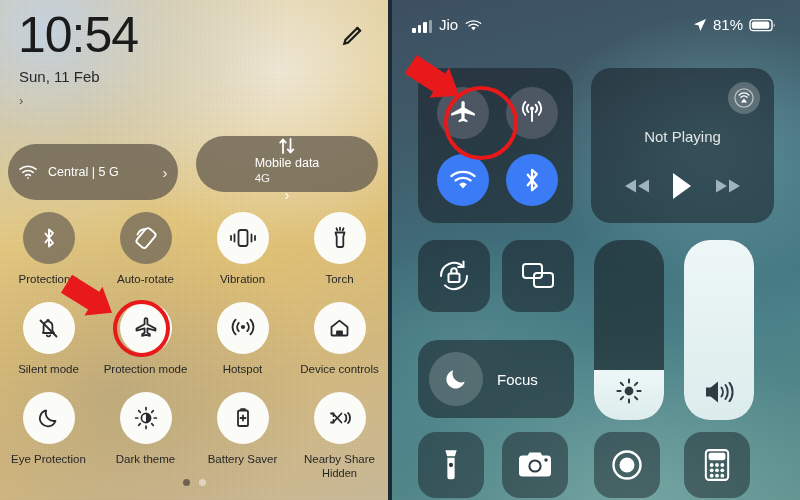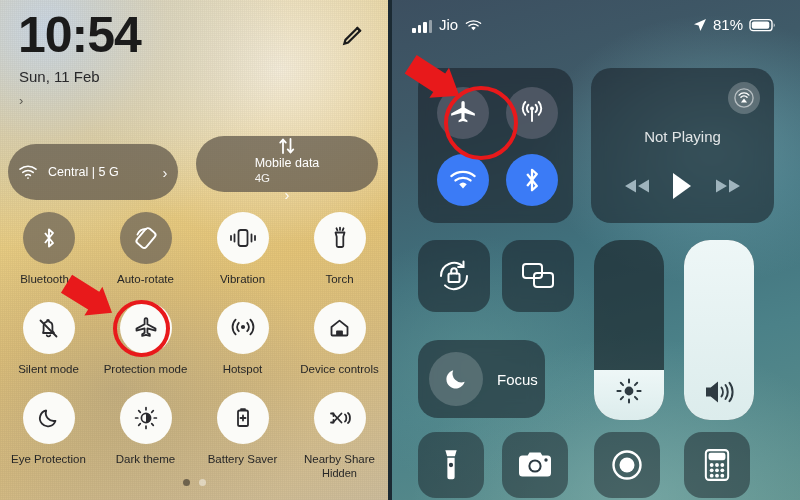--- a/index.html
+++ b/index.html
@@ -17,21 +17,21 @@
       radial-gradient(120% 85% at 12% 6%, rgba(200,214,231,.95) 0%, rgba(205,208,205,.45) 26%, rgba(0,0,0,0) 52%),
       radial-gradient(90% 60% at 72% 14%, rgba(246,241,230,.85) 0%, rgba(246,241,230,0) 58%),
       radial-gradient(85% 55% at 30% 78%, rgba(150,142,130,.35) 0%, rgba(150,142,130,0) 62%),
       linear-gradient(160deg,#ded0a4 0%, #e8cd85 34%, #e4c478 56%, #d8bd80 74%, #cdbd9c 100%);
   }
   #android .noise{
     position:absolute;inset:0;opacity:.05;
     background-image:repeating-linear-gradient(0deg,rgba(0,0,0,.5) 0 1px,rgba(0,0,0,0) 1px 2px),
                      repeating-linear-gradient(90deg,rgba(0,0,0,.5) 0 1px,rgba(0,0,0,0) 1px 2px);
   }
-  .a-clock{position:absolute;left:18px;top:8px;font-size:50px;line-height:54px;color:#1b1b1b;font-weight:700;letter-spacing:-1px;}
+  .a-clock{position:absolute;left:18px;top:8px;font-size:50px;line-height:54px;color:#1b1b1b;font-weight:400;letter-spacing:-1px;}
   .a-date{position:absolute;left:19px;top:68px;font-size:15px;color:#29292b;}
   .a-usage{position:absolute;left:19px;top:93px;font-size:11.5px;color:#5c5a52;display:flex;align-items:center;gap:7px;}
   .a-usage .chev{font-size:13px;color:#5c5a52;}
   .a-pencil{position:absolute;right:22px;top:22px;width:26px;height:26px;}
 
   .a-pill{
     position:absolute;height:56px;border-radius:28px;background:rgba(103,93,79,.78);
     display:flex;align-items:center;color:#fff;
   }
   #pill-wifi{left:8px;top:144px;width:170px;}
@@ -86,21 +86,21 @@
 
   #mod-media{left:199px;top:68px;width:183px;height:155px;}
   .airplay{position:absolute;right:14px;top:14px;width:32px;height:32px;border-radius:50%;background:rgba(255,255,255,.22);display:flex;align-items:center;justify-content:center;}
   .np{position:absolute;left:0;top:60px;width:183px;text-align:center;color:rgba(255,255,255,.86);font-size:15px;}
   .transport{position:absolute;left:0;bottom:22px;width:183px;display:flex;justify-content:space-around;align-items:center;padding:0 22px;box-sizing:border-box;}
 
   #mod-rot{left:26px;top:240px;width:72px;height:72px;border-radius:18px;}
   #mod-mirror{left:110px;top:240px;width:72px;height:72px;border-radius:18px;}
   .sqico{width:100%;height:100%;display:flex;align-items:center;justify-content:center;}
 
-  #mod-focus{left:26px;top:340px;width:127px;height:78px;border-radius:20px;display:flex;align-items:center;}
+  #mod-focus{left:26px;top:340px;width:156px;height:78px;border-radius:20px;display:flex;align-items:center;}
   .focus-circ{width:54px;height:54px;border-radius:50%;background:rgba(255,255,255,.18);display:flex;align-items:center;justify-content:center;margin-left:11px;flex:0 0 auto;}
   .focus-lbl{margin-left:14px;color:#fff;font-size:15px;font-weight:500;}
 
   .slider{position:absolute;width:70px;height:180px;border-radius:26px;overflow:hidden;background:rgba(22,30,36,.62);}
   #sl-bright{left:202px;top:240px;}
   #sl-vol{left:292px;top:240px;}
   .slider .fill{position:absolute;left:0;bottom:0;width:100%;background:linear-gradient(180deg,#eef7f7 0%,#dcecec 100%);}
   .slider .sico{position:absolute;left:0;bottom:14px;width:100%;display:flex;justify-content:center;}
 
   .bot{position:absolute;top:432px;width:66px;height:66px;border-radius:18px;background:rgba(22,30,36,.48);display:flex;align-items:center;justify-content:center;}
@@ -170,21 +170,21 @@
     <div class="a-grid">
 
       <div class="a-row">
         <div class="a-cell">
           <div class="a-circ off">
             <svg width="22" height="24" viewBox="0 0 20 24" fill="none" stroke="#fff" stroke-width="1.9" stroke-linejoin="round">
               <path d="M6 7l8 10-4 3.5V3.5L14 7 6 17"></path>
             </svg>
           </div>
           <div class="a-lbl">
-            <span>Bluetooth</span>
+            <span>Protection</span>
             <span class="chev">›</span>
           </div>
         </div>
         <div class="a-cell">
           <div class="a-circ off">
             <svg width="26" height="26" viewBox="0 0 26 26" fill="none" stroke="#fff" stroke-width="1.9">
               <rect x="7" y="3.5" width="12" height="19" rx="3" transform="rotate(40 13 13)"></rect>
               <path d="M4.5 9.5A9 9 0 0 1 13 4" stroke-linecap="round"></path>
             </svg>
           </div>

